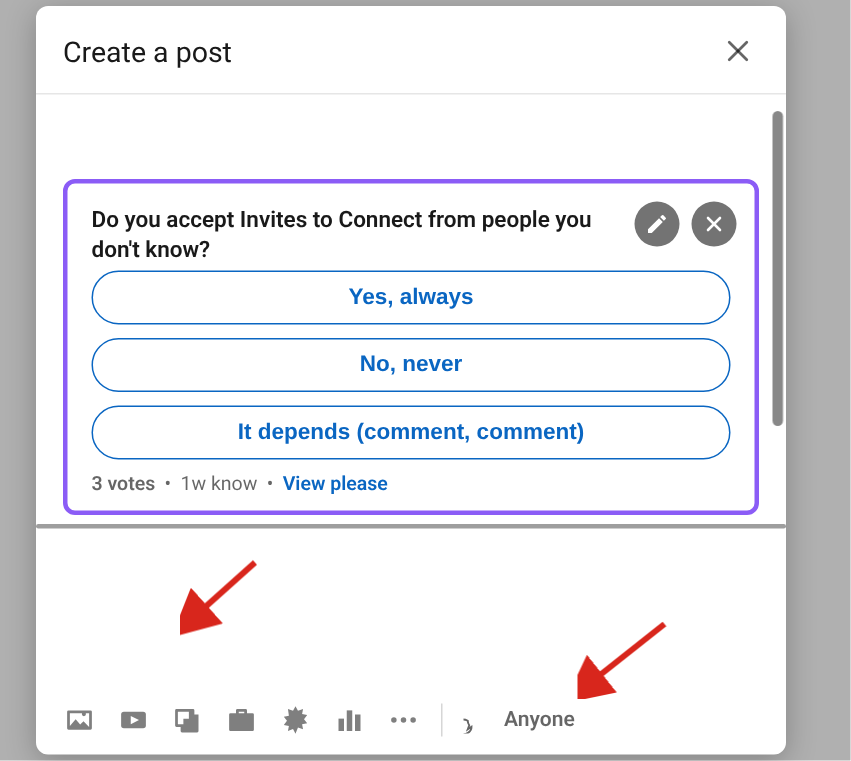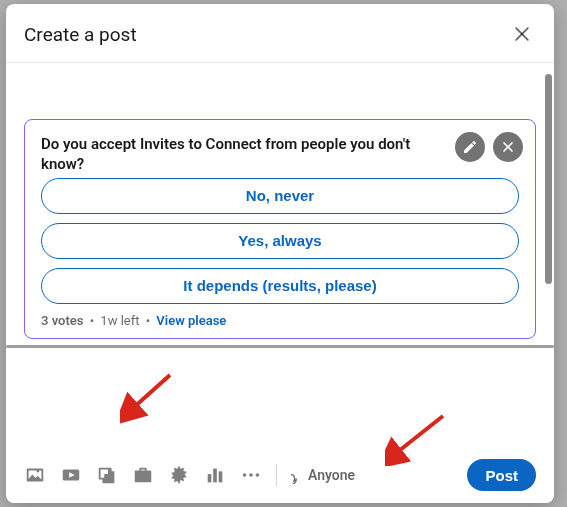--- a/index.html
+++ b/index.html
@@ -6,22 +6,22 @@
   body {
     font-family: -apple-system, BlinkMacSystemFont, "Segoe UI", Roboto, Helvetica, Arial, sans-serif;
     background: #b0b0b0;
     width: 567px;
     height: 507px;
     overflow: hidden;
     position: relative;
   }
   .modal {
     position: absolute;
-    top: 4px; left: 6px;
-    width: 548px;
+    top: 4px; left: 24px;
+    width: 500px;
     height: 499px;
     background: #fff;
     border-radius: 8px;
     box-shadow: 0 4px 20px rgba(0,0,0,0.25);
     display: flex;
     flex-direction: column;
   }
   .header {
     padding: 16px 18px 14px 18px;
     display: flex;
@@ -43,21 +43,21 @@
   }
   .close-btn svg { width: 20px; height: 20px; }
   .body {
     flex: 1;
     overflow-y: auto;
     padding: 0 18px 4px 18px;
     position: relative;
   }
   .spacer-top { height: 56px; }
   .poll-card {
-    border: 1px solid #8b5cf6;
+    border: 3px solid #8b5cf6;
     border-radius: 8px;
     padding: 14px 16px 10px 16px;
     position: relative;
   }
   .poll-card h2 {
     font-size: 15px;
     font-weight: 600;
     color: rgba(0,0,0,0.9);
     line-height: 1.35;
     padding-right: 86px;
@@ -149,21 +149,21 @@
   .tool-icon svg { width: 22px; height: 22px; }
   .vdiv {
     width: 1px;
     height: 22px;
     background: #d6d6d6;
     margin: 0 14px;
   }
   .visibility {
     display: flex;
     align-items: center;
-    gap: 0;
+    gap: 10px;
     color: rgba(0,0,0,0.6);
     font-size: 14px;
     font-weight: 600;
     cursor: pointer;
   }
   .visibility svg { width: 17px; height: 17px; }
   .spacer-flex { flex: 1; }
   .post-btn {
     background: #0a66c2;
     color: #fff;
@@ -219,28 +219,28 @@
         <div class="circ-btn">
           <svg viewBox="0 0 24 24" fill="none" stroke="currentColor" stroke-width="2.6" stroke-linecap="round">
             <line x1="6" y1="6" x2="18" y2="18"></line>
               <line x1="18" y1="6" x2="6" y2="18"></line>
           </svg>
         </div>
       </div>
 
       <h2>Do you accept Invites to Connect from people you don't know?</h2>
 
+      <button class="option-btn">Yes, always</button>
       <button class="option-btn">No, never</button>
-      <button class="option-btn">Yes, always</button>
-      <button class="option-btn">It depends (results, please)</button>
+      <button class="option-btn">It depends (comment, comment)</button>
 
       <div class="poll-stats">
         <span class="votes">3 votes</span>
         <span class="dot">•</span>
-        <span>1w left</span>
+        <span>1w know</span>
         <span class="dot">•</span>
         <span class="view-results">View please</span>
       </div>
     </div>
 
     <div class="divider-bar"></div>
   </div>
 
 
   <div class="footer">
@@ -291,21 +291,20 @@
 
     <div class="visibility">
       <svg viewBox="0 0 24 24" fill="none" stroke="currentColor" stroke-width="1.8">
         <path d="M20 12a8 7 0 1 1-3.5 5.7L20 20l-1.4-3.8A7 7 0 0 0 20 12z" transform="scale(-1,1) translate(-24,0)"></path>
       </svg>
       <span>Anyone</span>
     </div>
 
     <div class="spacer-flex"></div>
 
-    <button class="post-btn">Post</button>
   </div>
 
   <div class="scroll-track"></div>
 </div>
 
 <svg class="arrow" style="left:120px; top:365px; width:60px; height:60px;" viewBox="0 0 60 60">
   <defs>
       <marker id="ah1" markerWidth="8" markerHeight="8" refX="2" refY="4" orient="auto">
         <path d="M0,0 L8,4 L0,8 Z" fill="#d8261c"></path>
       </marker>

